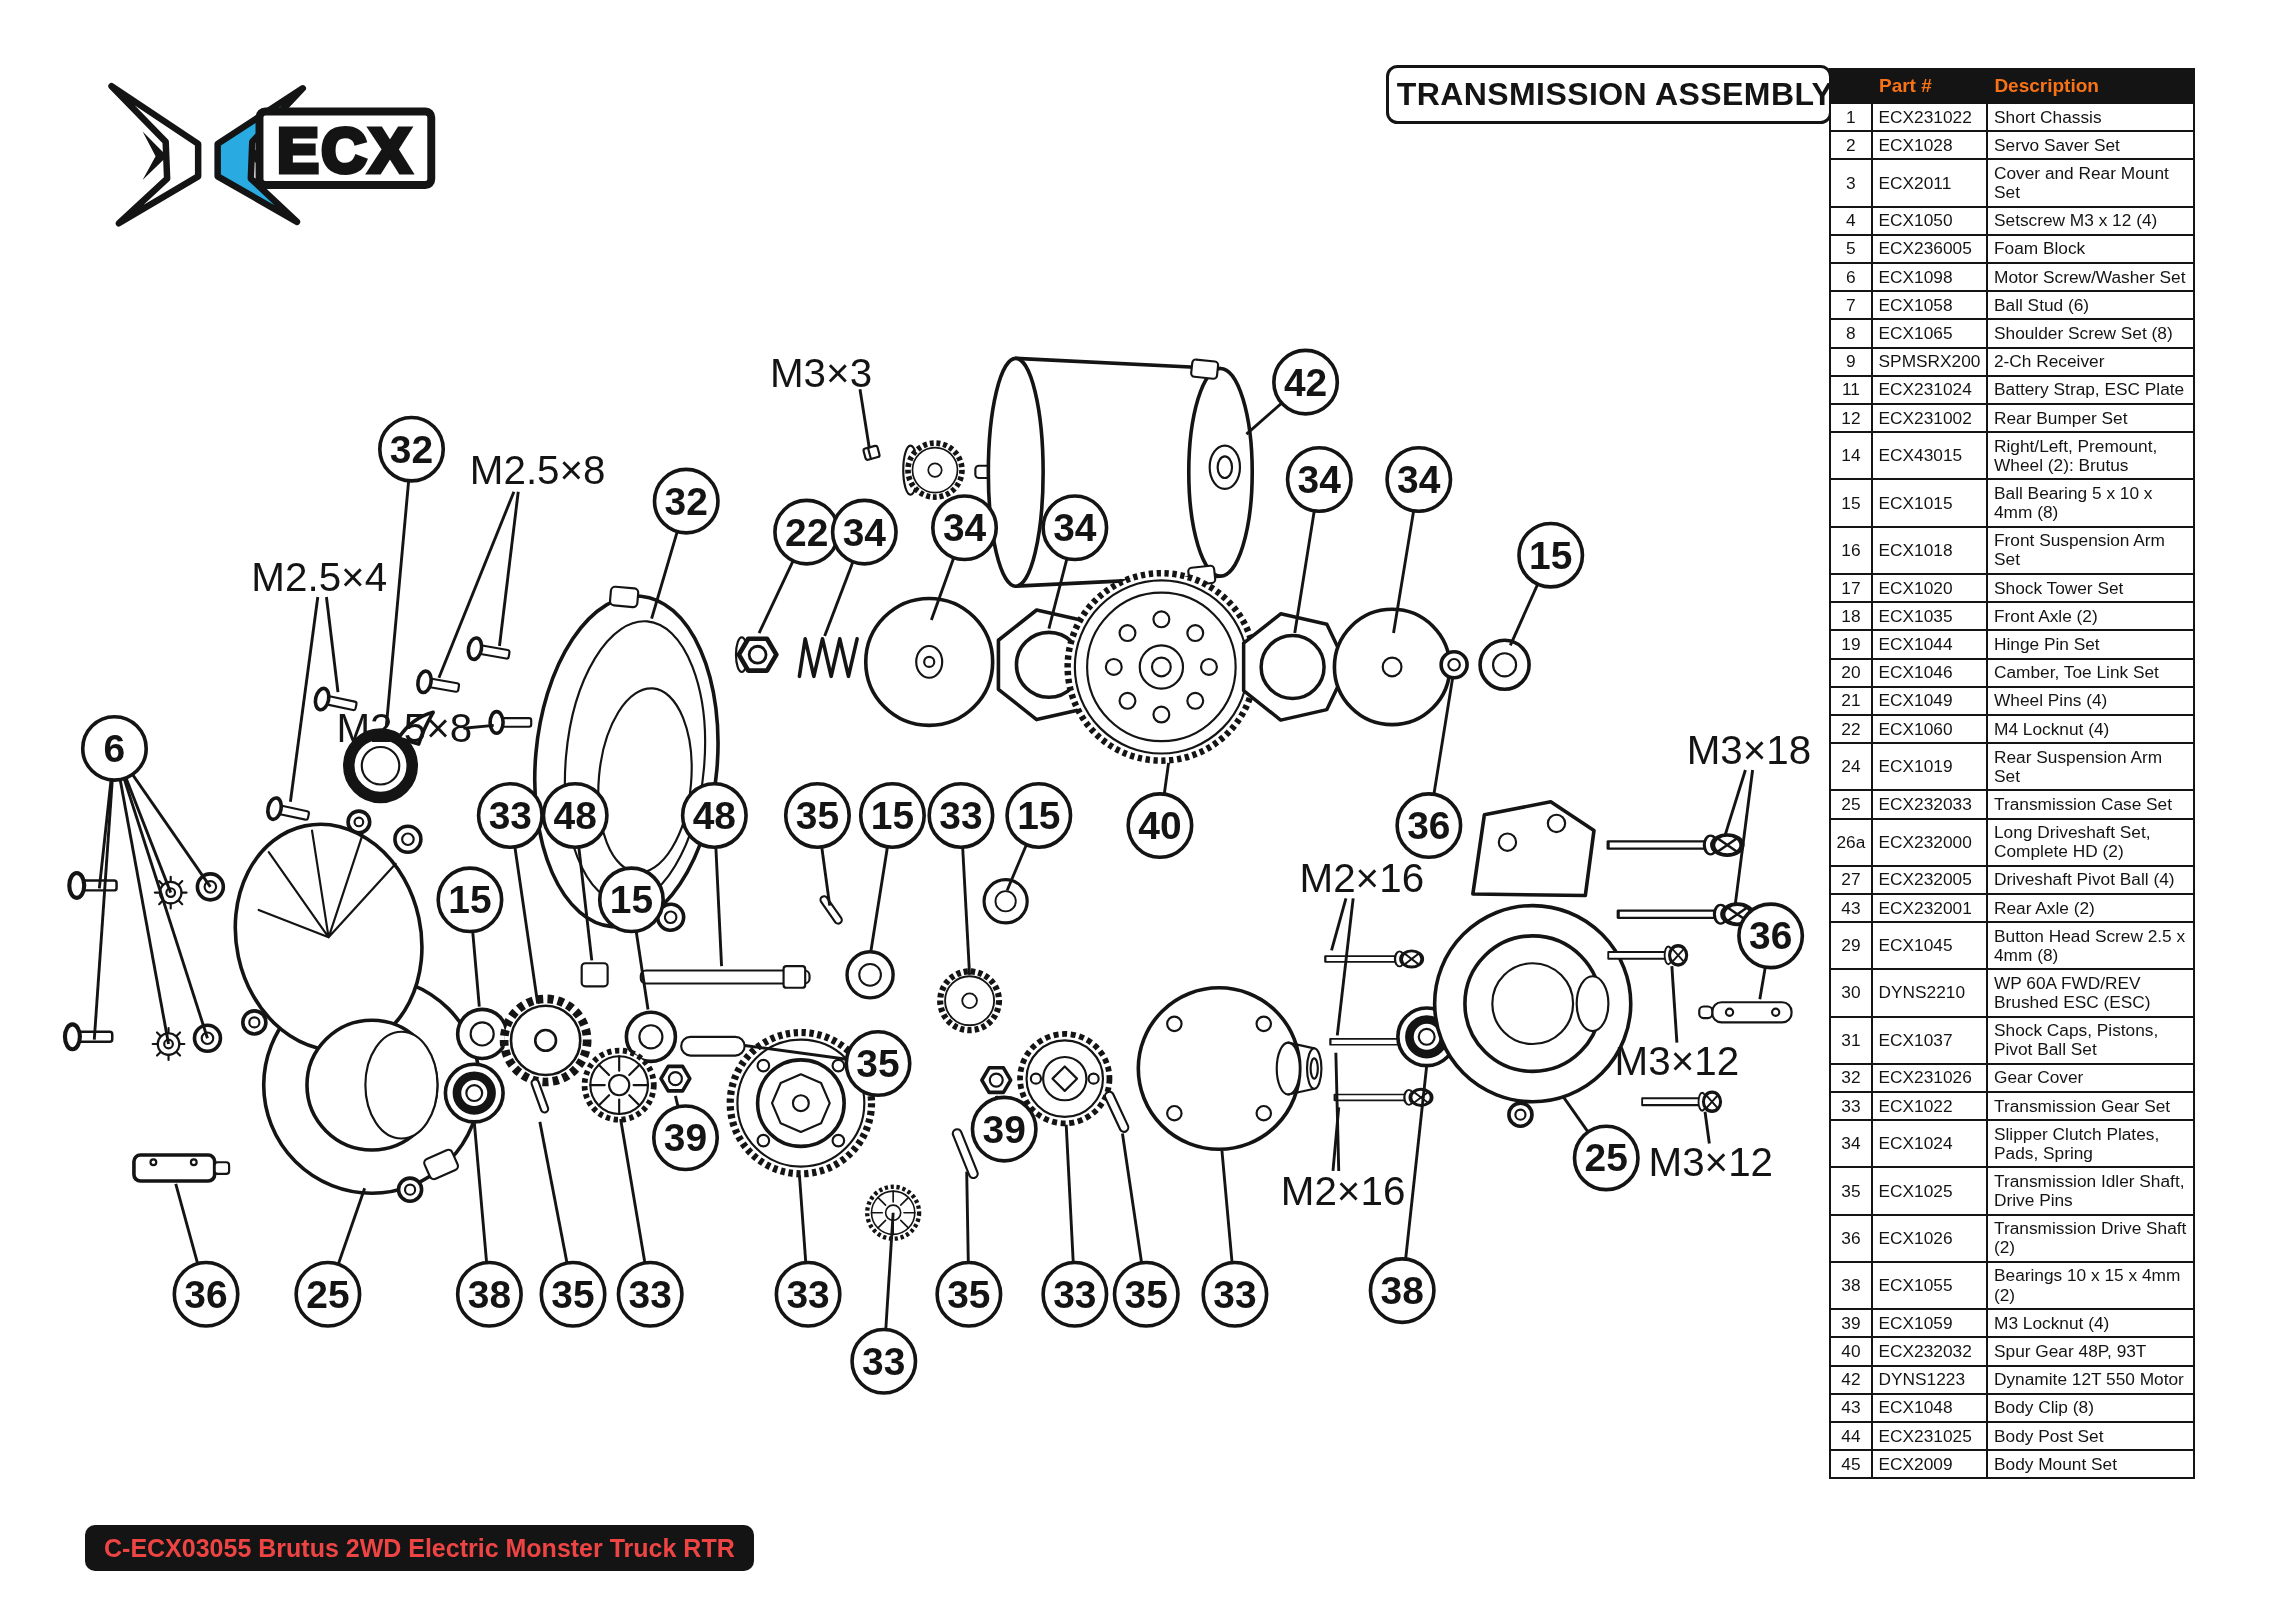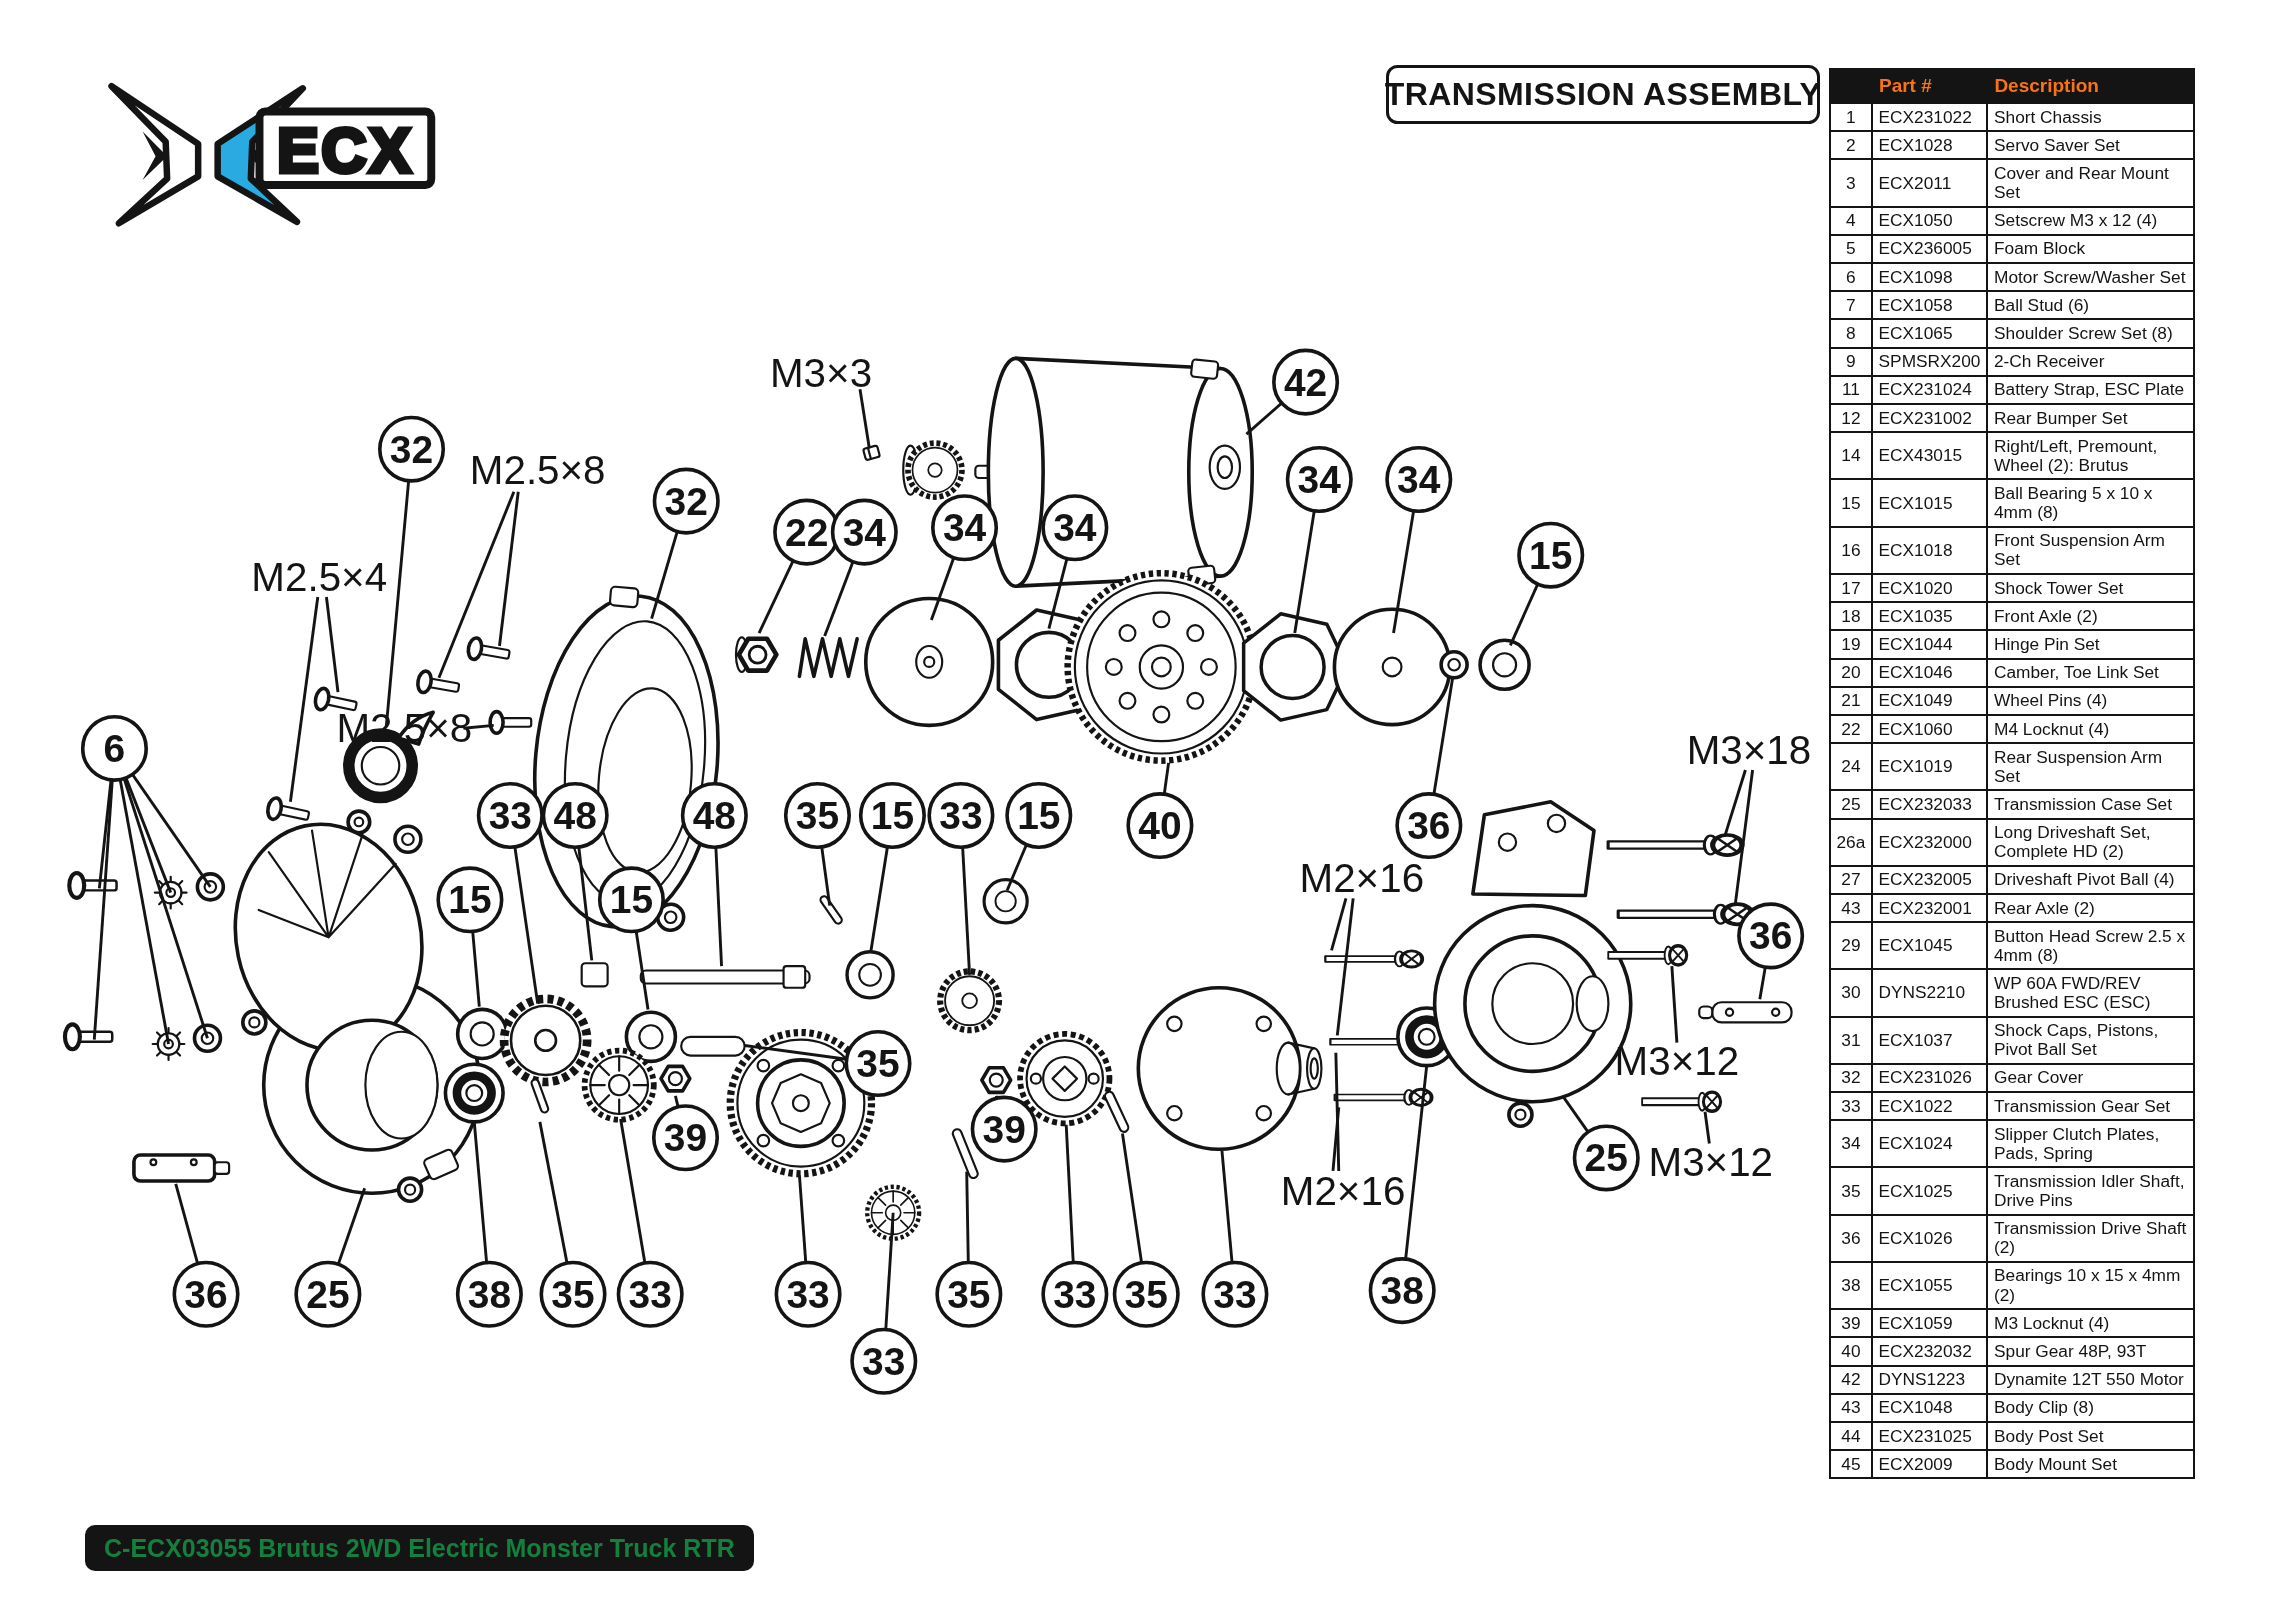--- a/index.html
+++ b/index.html
@@ -3,22 +3,22 @@
 <meta charset="utf-8">
 <style>
   html,body{margin:0;padding:0;background:#fff;}
   body{width:2273px;height:1623px;position:relative;font-family:"Liberation Sans",sans-serif;color:#141414;overflow:hidden;}
   svg text{font-family:"Liberation Sans",sans-serif;fill:#141414;}
   #diagram{position:absolute;left:0;top:0;width:2273px;height:1623px;}
   .part{fill:#fff;stroke:#141414;stroke-width:5;stroke-linejoin:round;stroke-linecap:round;}
   .thin{stroke-width:3;}
   .titlebox{position:absolute;left:1386px;top:65px;width:428px;height:53px;border:3.6px solid #141414;
     border-radius:11.5px;display:flex;align-items:center;justify-content:center;
-    font-size:32px;font-weight:bold;letter-spacing:0.4px;white-space:nowrap;}
-  .footerpill{position:absolute;left:85px;top:1525px;background:#141414;color:#15803d;
+    font-size:32px;font-weight:bold;letter-spacing:0.4px;white-space:nowrap;padding-left:12px;}
+  .footerpill{position:absolute;left:85px;top:1525px;background:#141414;color:#ef4444;
     font-size:25px;font-weight:bold;padding:8.7px 19px;border-radius:10px;white-space:nowrap;}
   .tableWrap{position:absolute;left:1829px;top:68px;width:366px;}
   table{border-collapse:collapse;width:100%;border:2.9px solid #141414;background:#fff;}
   thead th{background:#141414;color:#f97316;font-size:19px;text-align:left;padding:5px 7.2px;white-space:nowrap;}
   th.c-num{width:35px;padding:5px 2.9px;}
   td{border:2.2px solid #141414;font-size:17.3px;line-height:1.1;padding:3.6px 5.8px;vertical-align:middle;}
   td.c-num{text-align:center;width:35px;padding:3.6px 1.4px;}
   td.c-part{width:95px;white-space:nowrap;}
   .logo{position:absolute;left:43px;top:32px;}
 </style>

